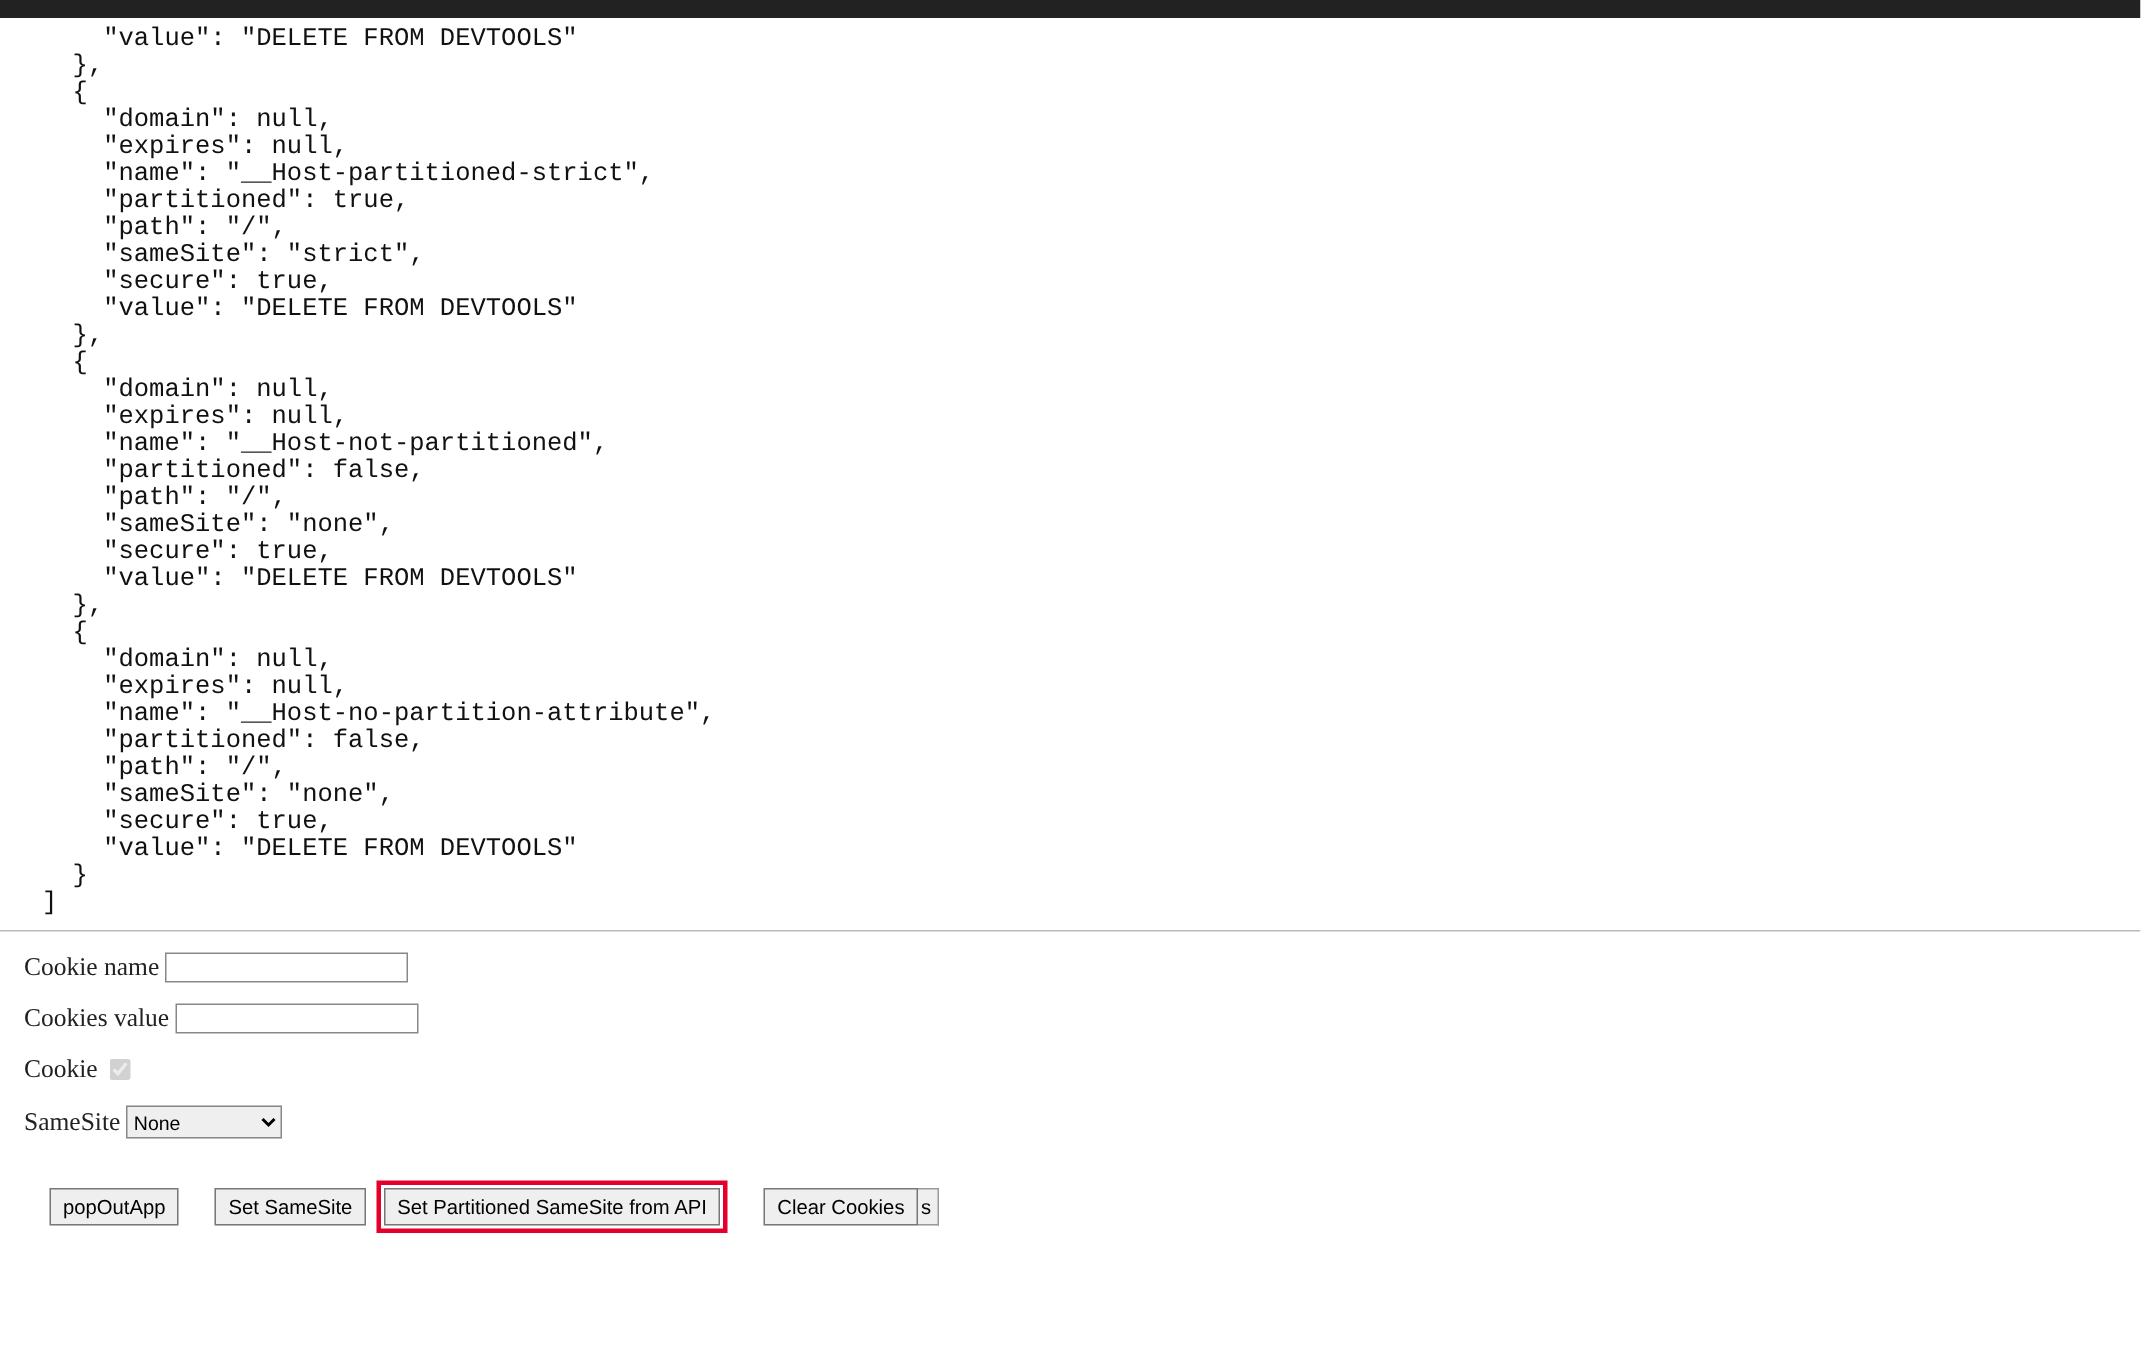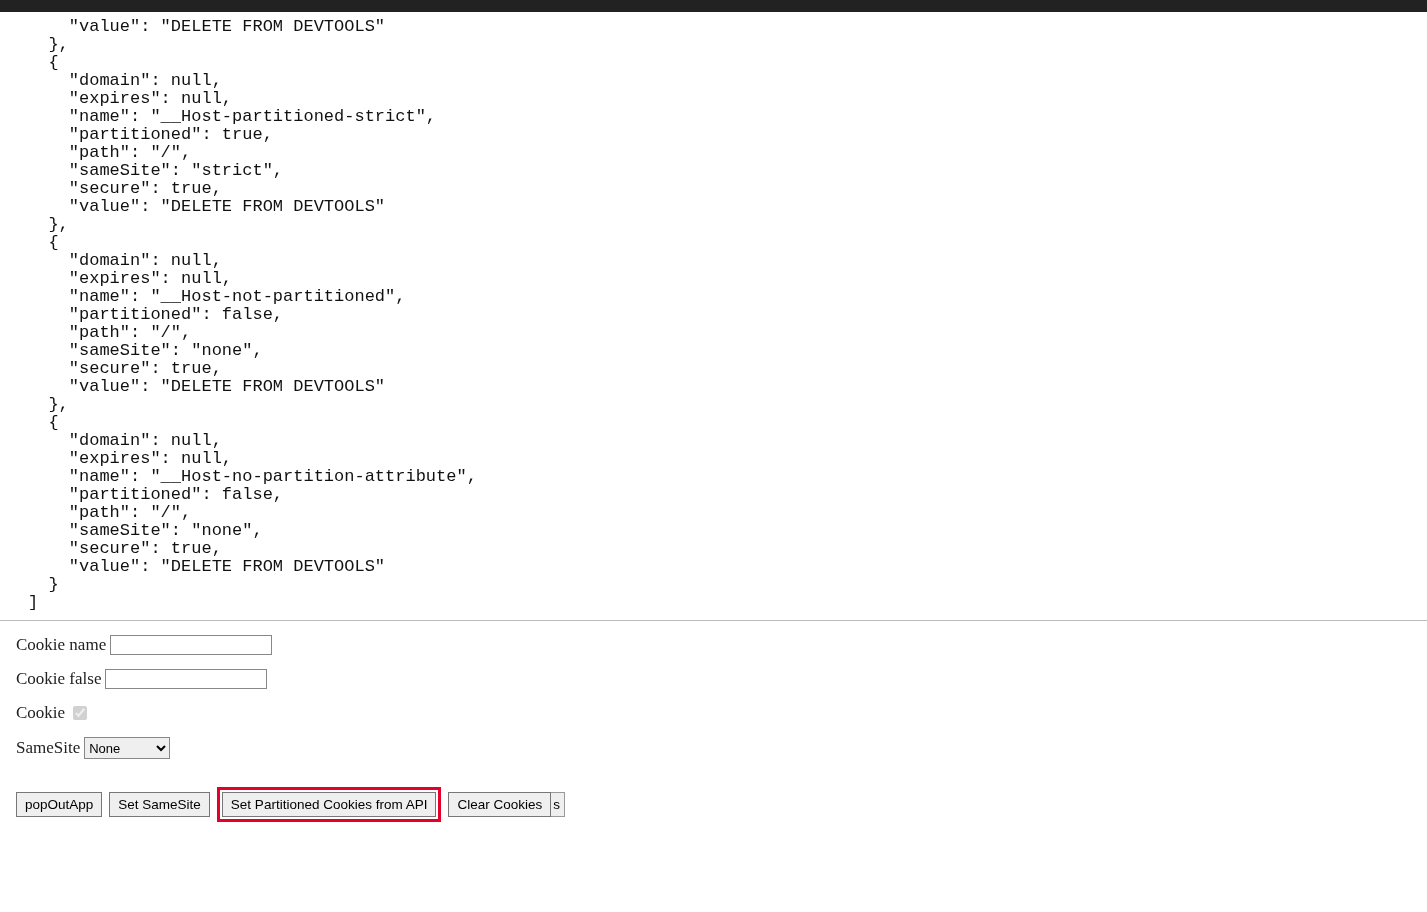--- a/index.html
+++ b/index.html
@@ -53,40 +53,41 @@
     padding: 1px 3px;
     background: #fff;
   }
   .form-row input[type="checkbox"] {
     width: 14px;
     height: 14px;
     margin-left: 4px;
     accent-color: #888;
   }
   .form-row select {
-    width: 86px;
+    width: 104px;
     height: 22px;
     font-size: 13px;
     border: 1px solid #888;
     background: #efefef;
   }
   .button-row {
     padding: 0 16px 14px 16px;
     display: flex;
     align-items: center;
     gap: 7px;
   }
   .button-row button {
     font-family: Arial, sans-serif;
     font-size: 13.5px;
     padding: 4px 8px;
     border: 1px solid #777;
     background: #efefef;
     cursor: pointer;
     white-space: nowrap;
+    margin-left: 17px;
   }
   .highlight-box {
     border: 3px solid #e4002b;
     padding: 2px;
     display: inline-block;
   }
   .highlight-box button {
     margin: 0;
   }
   .trailing {
@@ -143,40 +144,40 @@
   <hr class="sep">
 
   <div class="form-area">
 
     <div class="form-row">
       <label>Cookie name</label>
       <input type="text" value="" style="">
     </div>
 
     <div class="form-row">
-      <label>Cookie false</label>
+      <label>Cookies value</label>
       <input type="text" value="" style="">
     </div>
 
     <div class="form-row">
       <label>Cookie</label>
       <input type="checkbox" checked="" disabled="" style="">
     </div>
 
 
     <div class="form-row">
       <label>SameSite</label>
       <select id="samesite-select"><option>None</option><option>Lax</option><option>Strict</option></select>
     </div>
 
   </div>
 
   <div class="button-row">
     <button>popOutApp</button>
     <button>Set  SameSite</button>
     <span class="highlight-box">
-      <button>Set Partitioned Cookies from API</button>
+      <button>Set Partitioned SameSite from API</button>
     </span>
     <button>Clear Cookies</button>
     <span class="trailing">s</span>
   </div>
 
 </div>
 
 </body></html>

